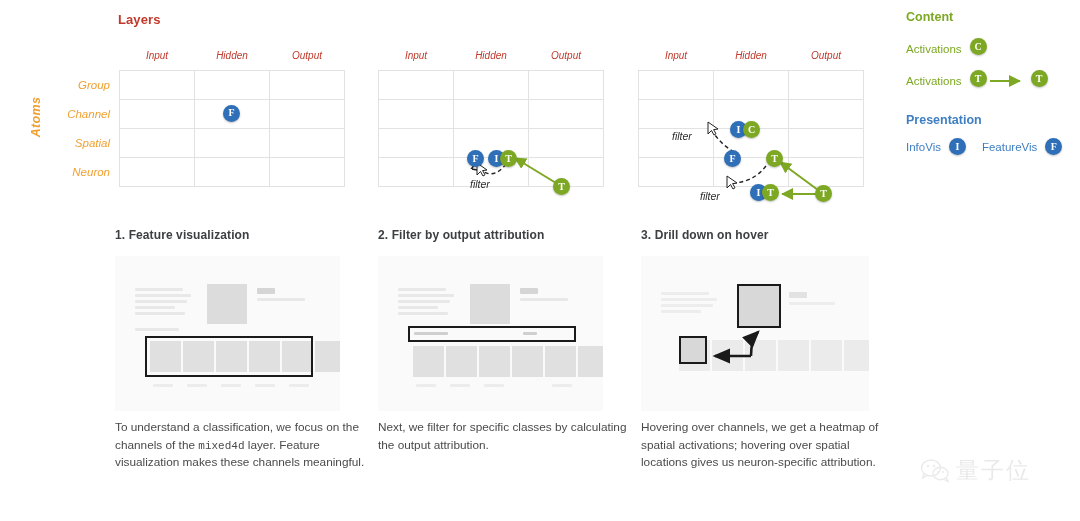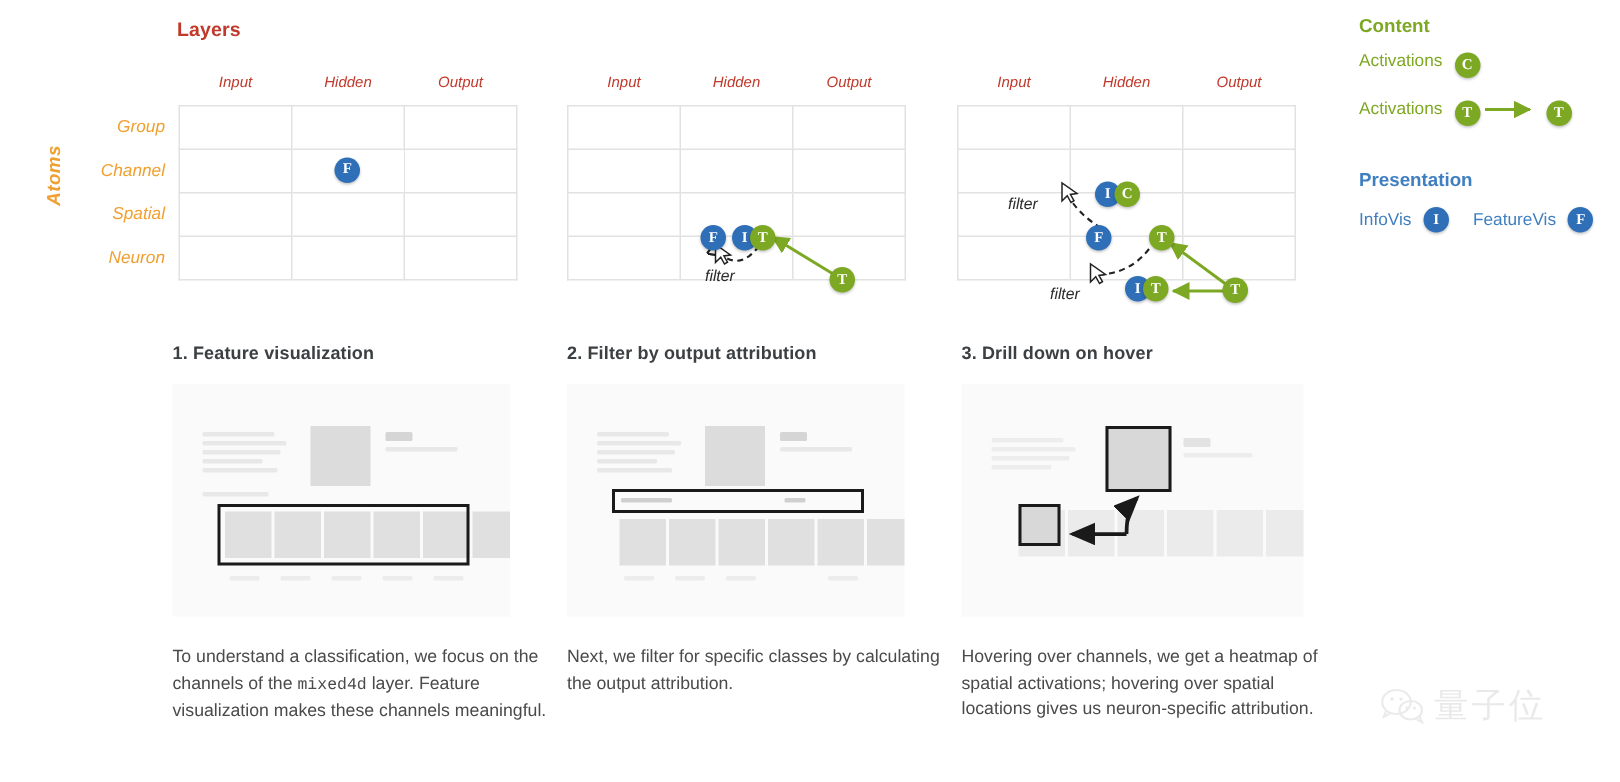--- a/index.html
+++ b/index.html
@@ -87,21 +87,21 @@
 
   .filter-lab{
     position:absolute;font-size:10.5px;font-style:italic;color:#2b2b2b;
   }
 
   
   .legend{position:absolute;left:906px;top:10px;width:174px;}
   .leg-head{font-size:12.5px;font-weight:bold;margin-bottom:11px;}
   .leg-head.content{color:#7da823;}
   .leg-head.pres{color:#3f7fc1;margin-top:26px;}
-  .leg-row{display:flex;align-items:flex-start;margin-bottom:12px;position:relative;height:20px;}
+  .leg-row{display:flex;align-items:flex-end;margin-bottom:12px;position:relative;height:20px;}
   .leg-txt{font-size:11.5px;}
   .leg-txt.content{color:#7da823;}
   .leg-txt.pres{color:#3f7fc1;}
   .leg-badge{
     display:inline-flex;align-items:center;justify-content:center;
     width:17px;height:17px;border-radius:50%;
     color:#fff;font-size:10px;font-weight:bold;
     font-family:"Liberation Serif", serif;
     box-shadow:0 1px 2px rgba(0,0,0,.25);
     margin-left:8px;flex:none;
@@ -127,21 +127,21 @@
   .thumb{
     position:relative;
     width:100%;height:155px;
     background:#fafafa;
     overflow:hidden;
   }
   .panel.p1 .thumb,.panel.p2 .thumb{width:225px;}
   .panel.p3 .thumb{width:228px;}
 
   .panel-cap{
-    margin-top:18px;
+    margin-top:8px;
     font-size:11.8px;line-height:1.5;color:#4a4a4a;
   }
   .mono{font-family:"Liberation Mono", monospace;font-size:11px;}
 
   
   .mk{position:absolute;}
   .mk-line{background:#e8e8e8;height:2.5px;border-radius:1px;}
   .mk-img{background:#dcdcdc;}
   .mk-strip{position:absolute;display:flex;gap:2px;}
   .mk-tile{width:31px;height:31px;background:#e0e0e0;}

